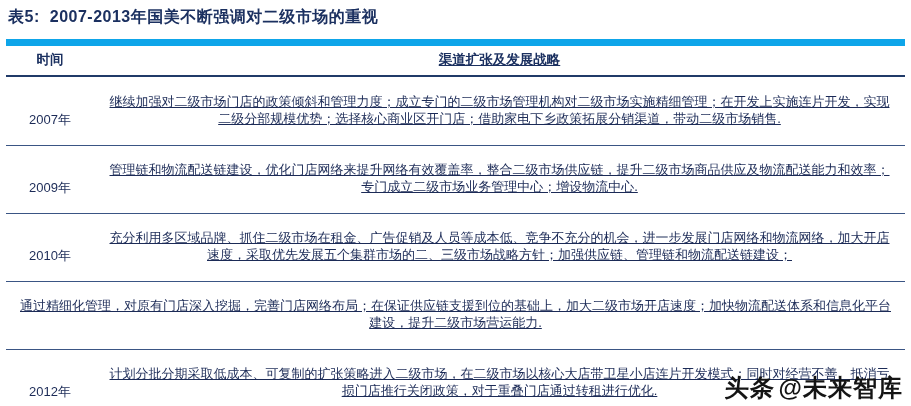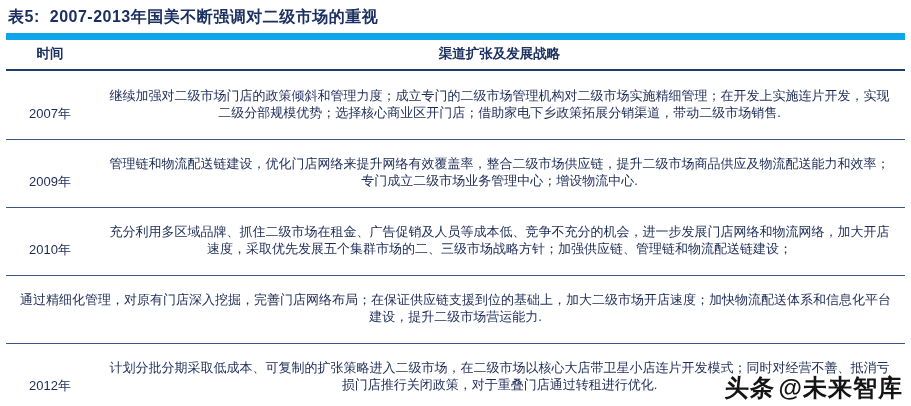--- a/index.html
+++ b/index.html
@@ -7,21 +7,21 @@
   .page {
     position: relative;
     width: 911px;
     height: 406px;
     background: #ffffff;
     font-family: "Liberation Sans", sans-serif;
     color: #1c2b57;
     overflow: hidden;
   }
   .title-row {
-    padding: 7px 10px 5px 8px;
+    padding: 7px 10px 11px 8px;
     font-size: 16px;
     font-weight: bold;
     color: #1b3060;
     letter-spacing: 0.5px;
   }
   .title-label { margin-right: 10px; }
   .tbl {
     margin: 0 6px;
     border-top: 7px solid #0ea5e9;
     border-bottom: 2px solid #203a68;
@@ -37,20 +37,21 @@
   }
   .col-year {
     width: 88px;
     flex: 0 0 88px;
     text-align: center;
   }
   .col-strategy {
     flex: 1 1 auto;
     text-align: center;
     padding: 0 14px;
+    text-decoration: underline;
   }
   .trow {
     display: flex;
     align-items: flex-end;
     min-height: 52px;
   }
   .trow + .trow { border-top: 1px solid #3a5584; margin-top: 16px; }
   .td.col-year {
     font-size: 13px;
     color: #1c2b57;

